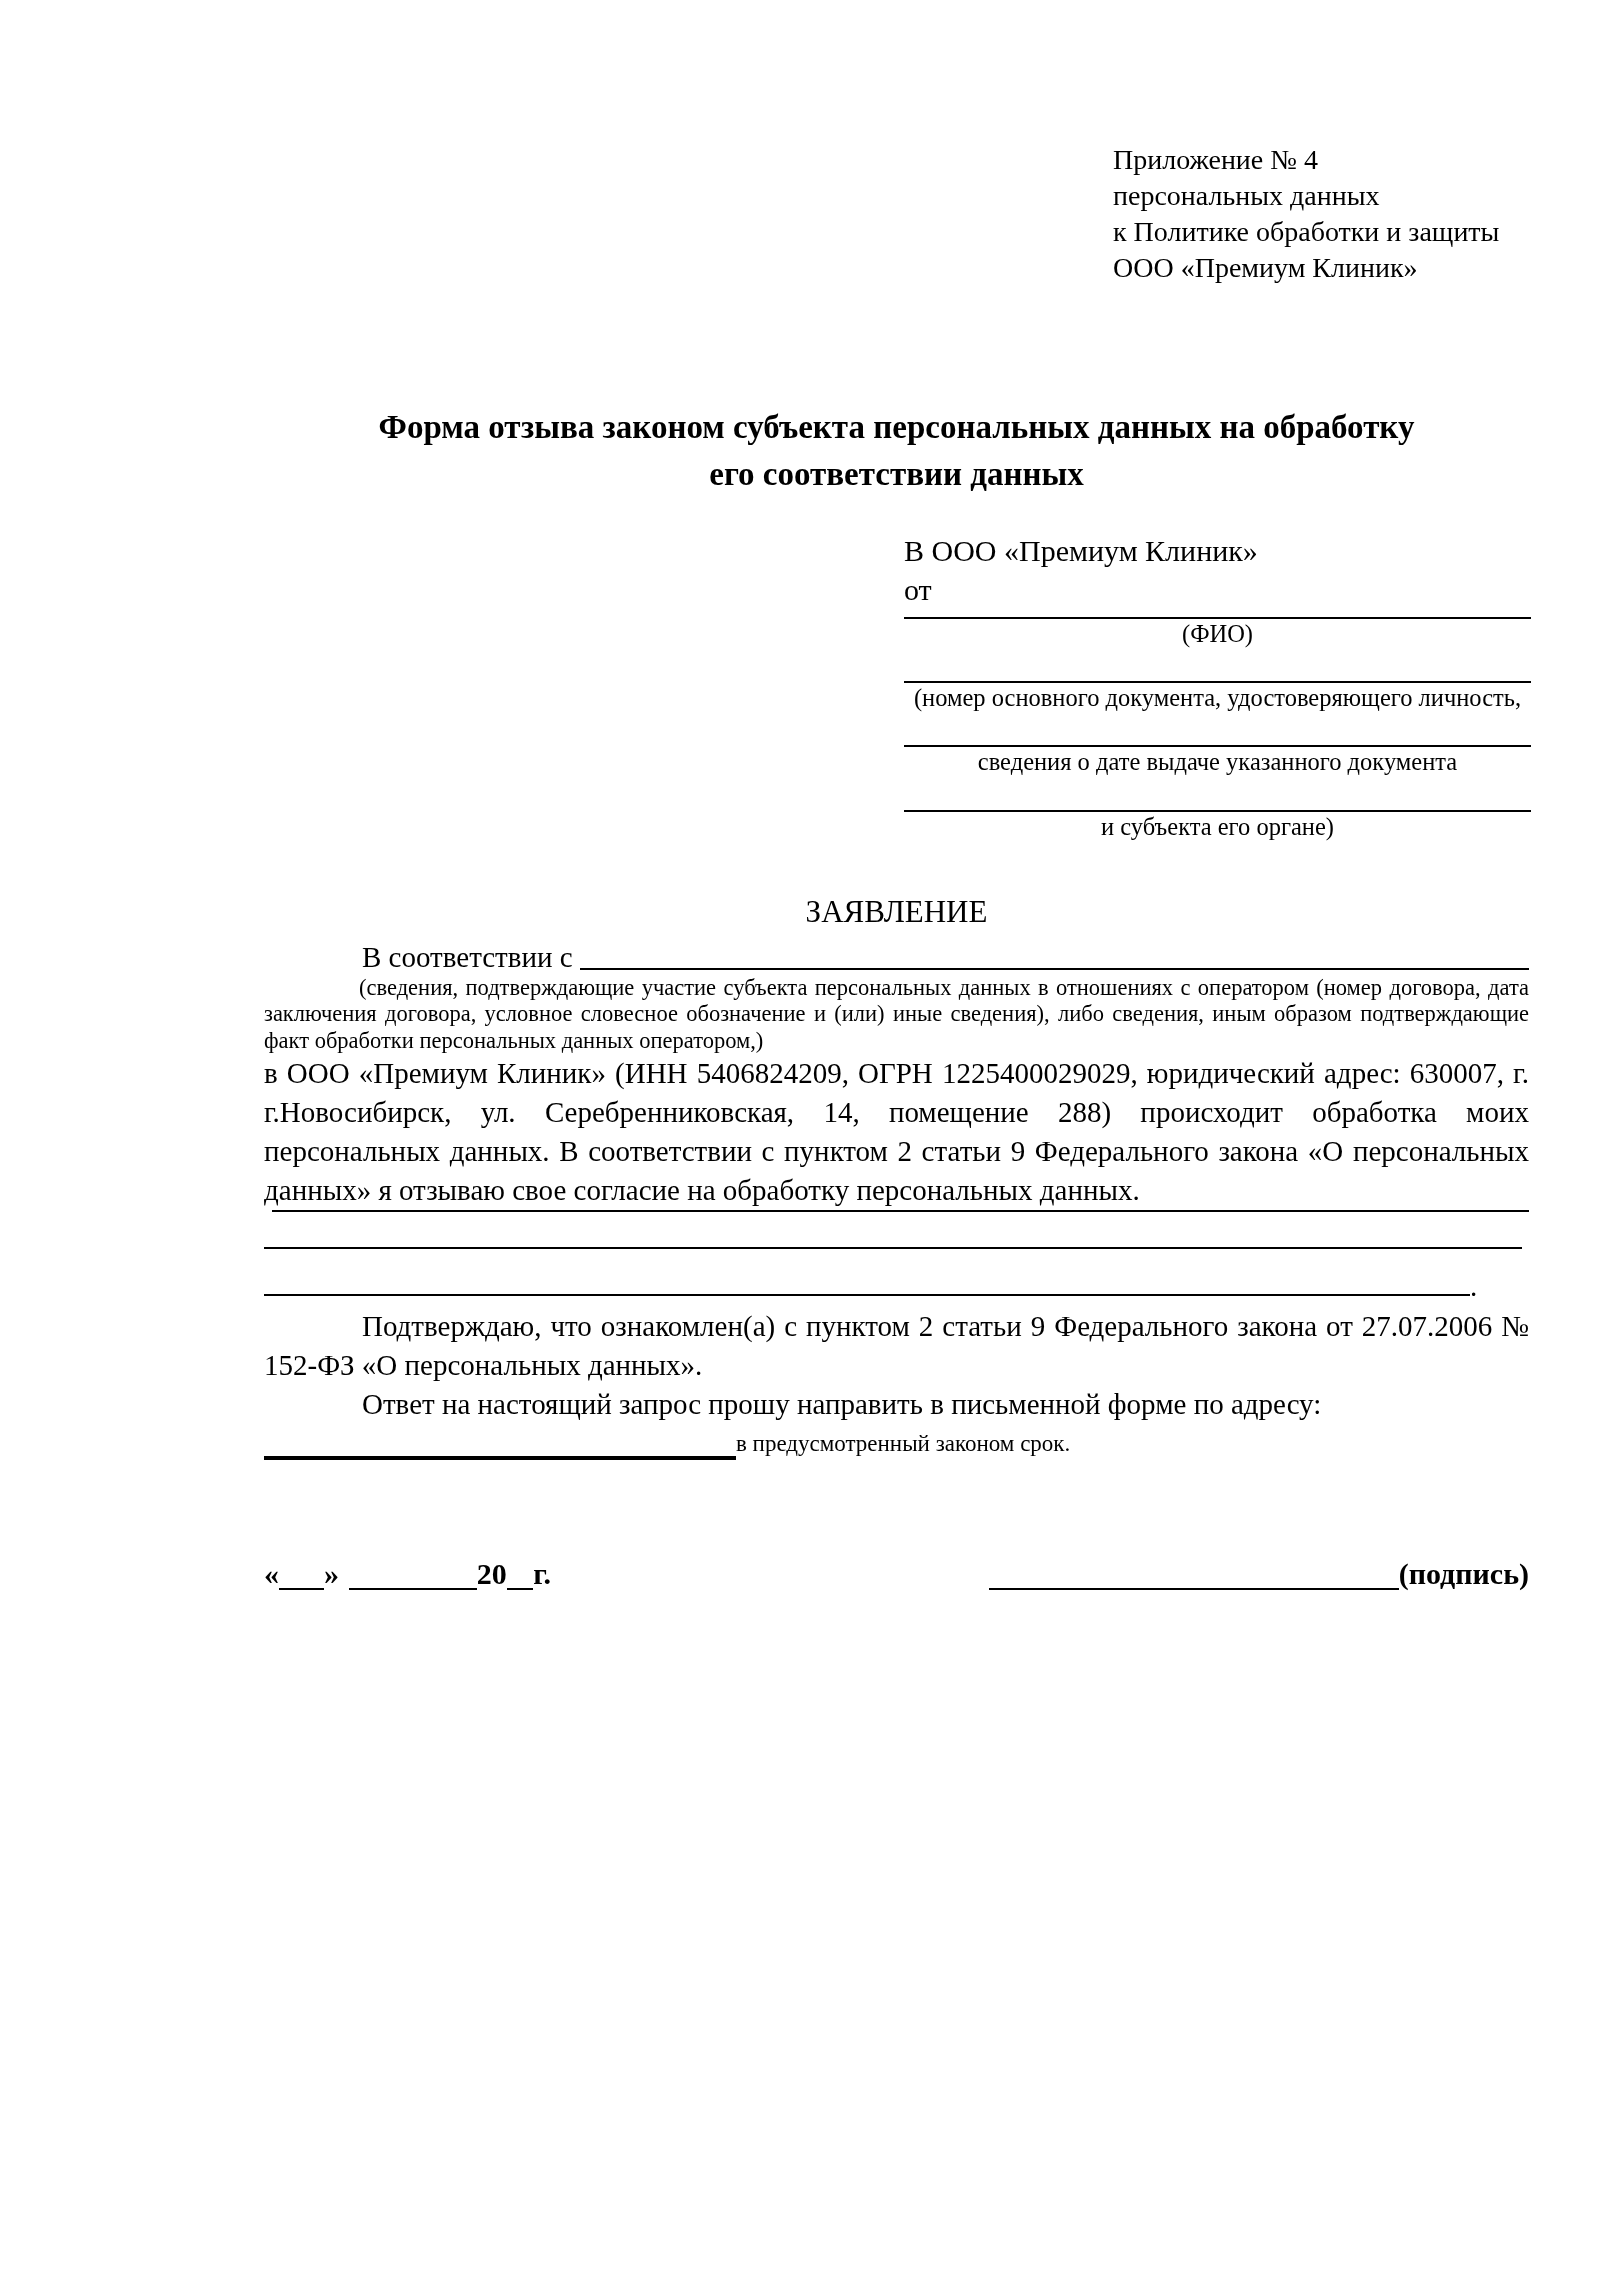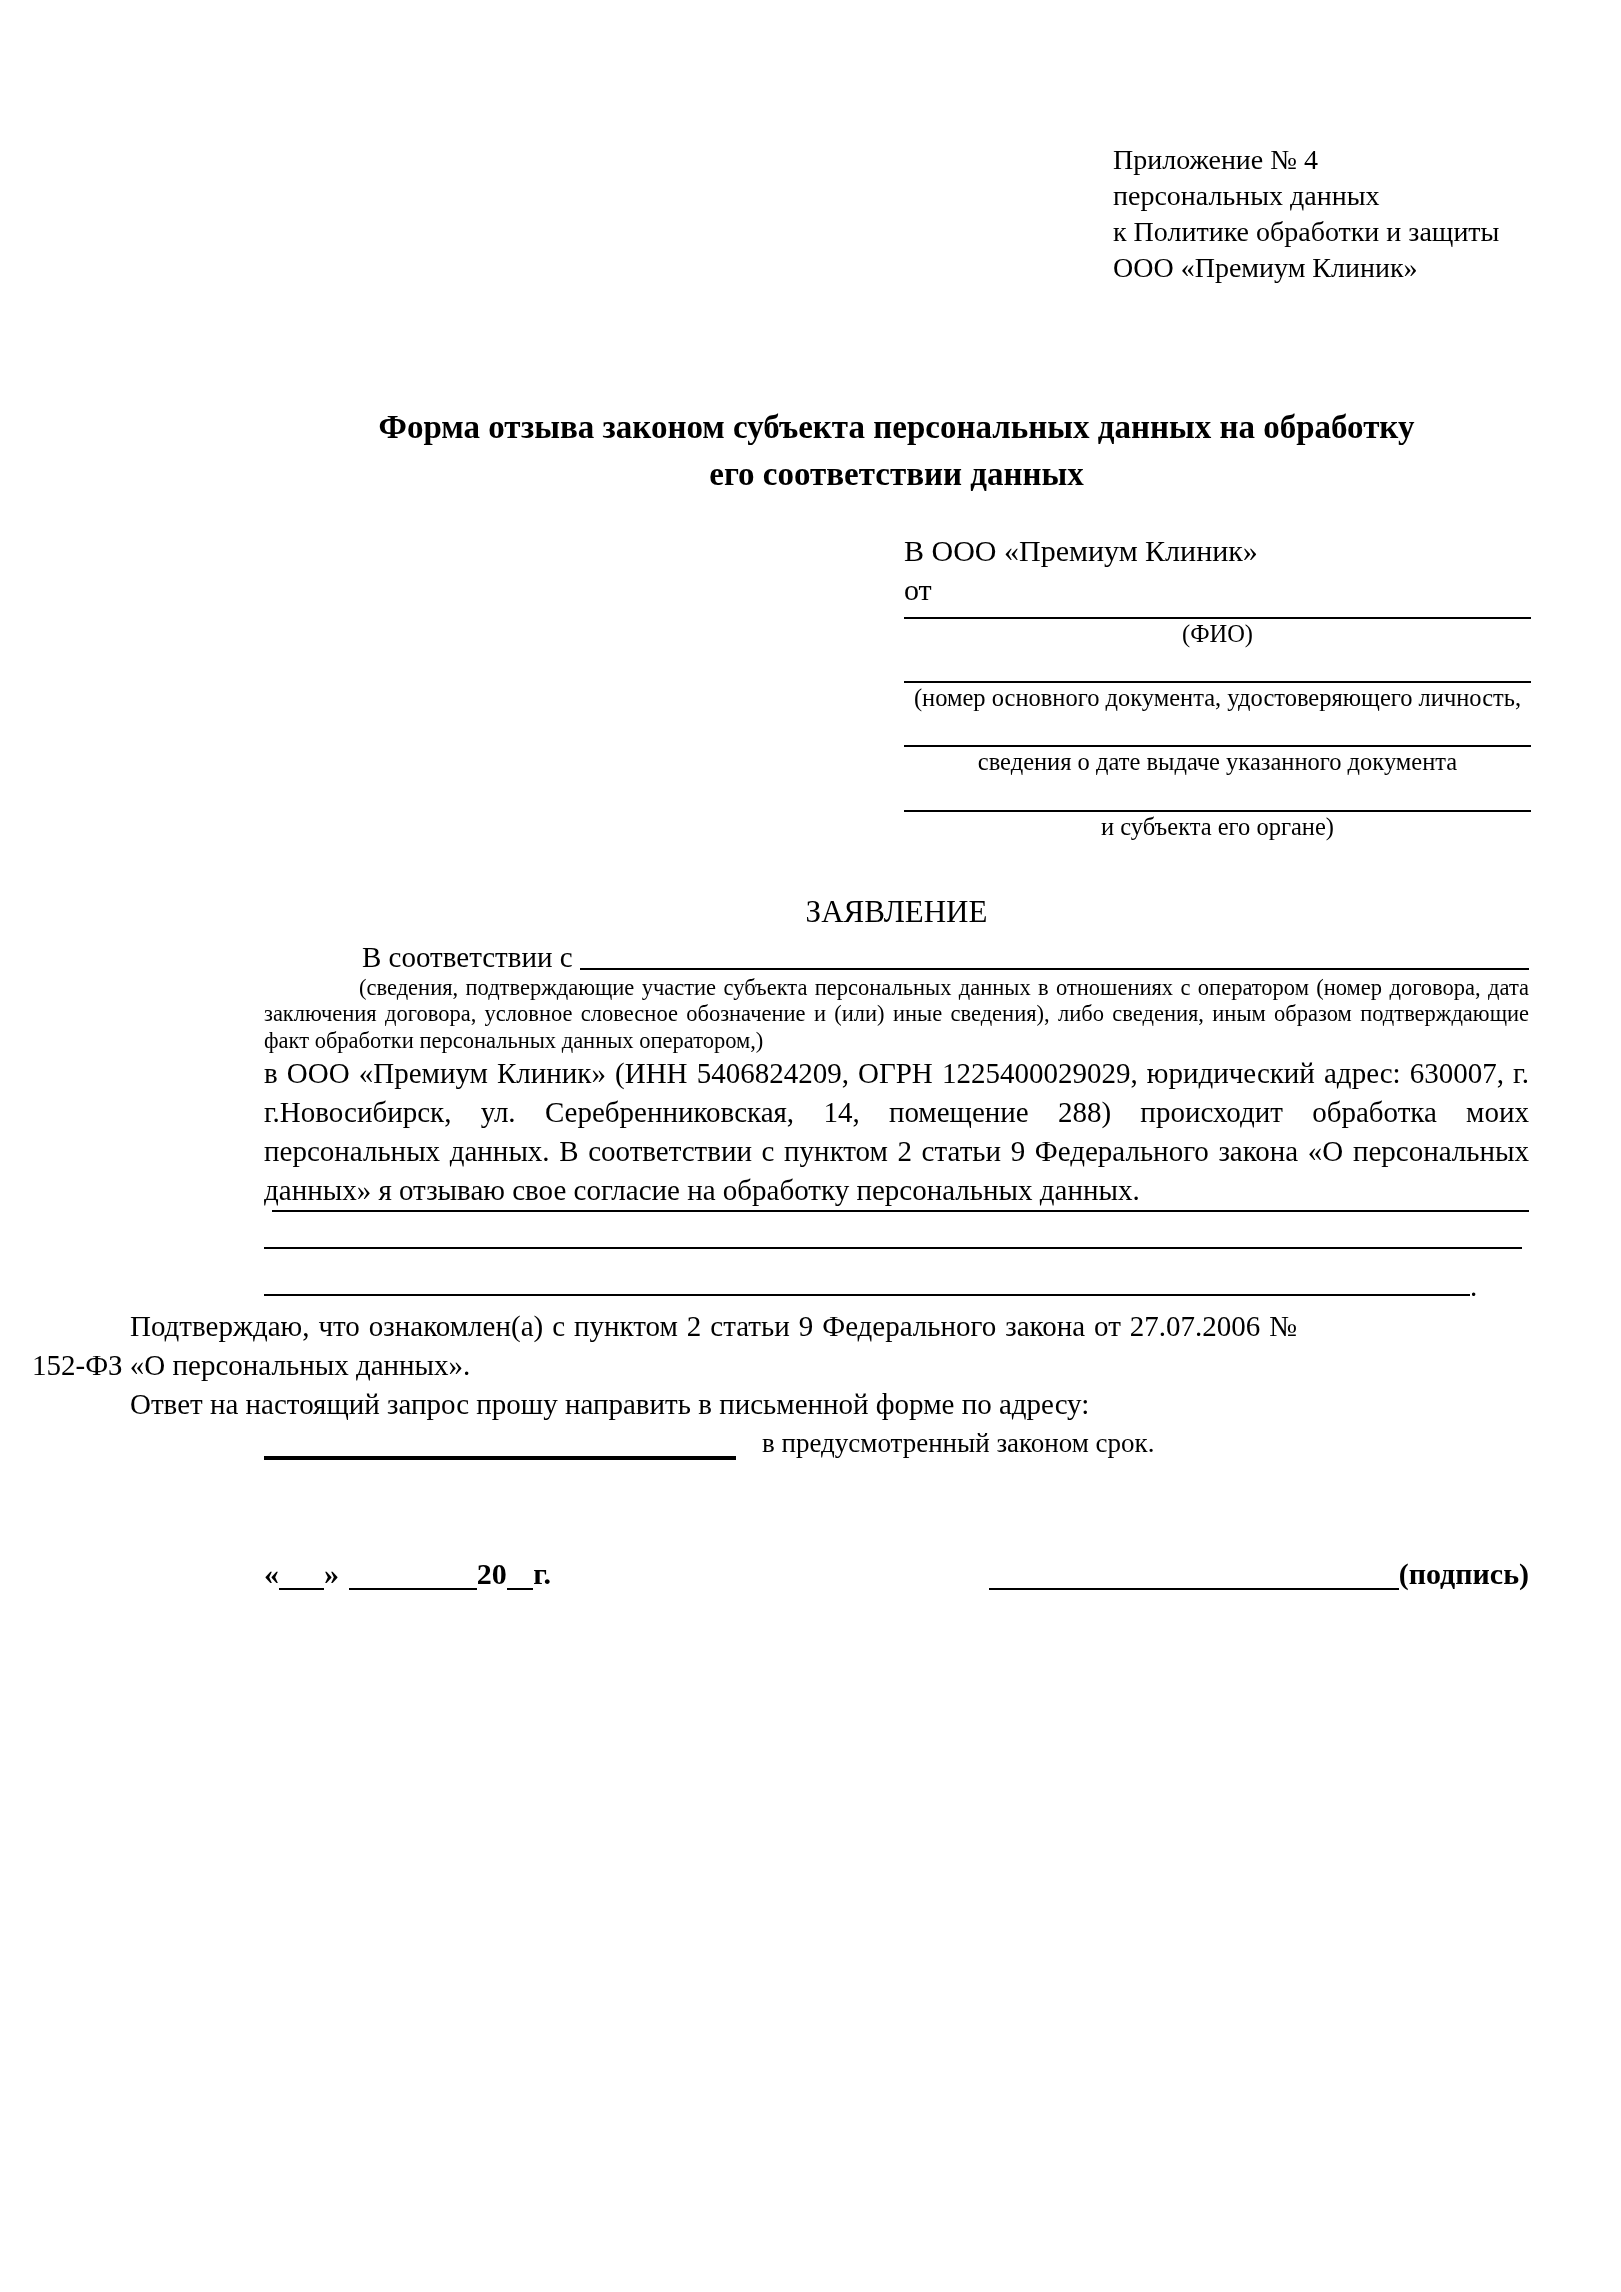--- a/index.html
+++ b/index.html
@@ -53,26 +53,26 @@
             font-size: 29px; line-height: 41px; }
   .reason .reason-label { margin-left: 98px; white-space: nowrap; }
 
   .fill-line { margin-left: 232px; width: 1258px; border-bottom: 2px solid #000; height: 0; }
   .fill-line.l1 { margin-top: 30px; }
   .fill-line-row { margin-left: 232px; width: 1265px; margin-top: 29px;
                    display: flex; align-items: flex-end; }
   .fill-line-row .short { width: 1206px; border-bottom: 2px solid #000; height: 0; }
   .fill-line-row .period { font-size: 29px; line-height: 17.6px; }
 
-  .par { width: 1265px; font-size: 29px; line-height: 39px;
+  .par { margin-left: 232px; width: 1265px; font-size: 29px; line-height: 39px;
          text-align: justify; text-indent: 98px; }
   .par.confirm { margin-top: 11.8px; }
 
   .address-row { margin-left: 232px; width: 1265px; display: flex; align-items: flex-end;
-                 font-size: 27px; line-height: 39px; gap: 26px; }
+                 font-size: 23px; line-height: 39px; }
   .thick-blank { width: 472px; border-bottom: 4.9px solid #000; align-self: flex-end; margin-bottom: 2.9px; }
 
   .footer { margin-top: 90px; margin-left: 232px; width: 1265px;
             display: flex; justify-content: space-between; align-items: baseline;
             font-size: 30px; line-height: 41px; font-weight: bold; }
   .iblank { display: inline-block; border-bottom: 2px solid #000; height: 0;
             vertical-align: -5.9px; }
   .w40  { width: 45px; }
   .w131 { width: 128px; margin-left: 9.8px; }
   .w27  { width: 26.5px; }

